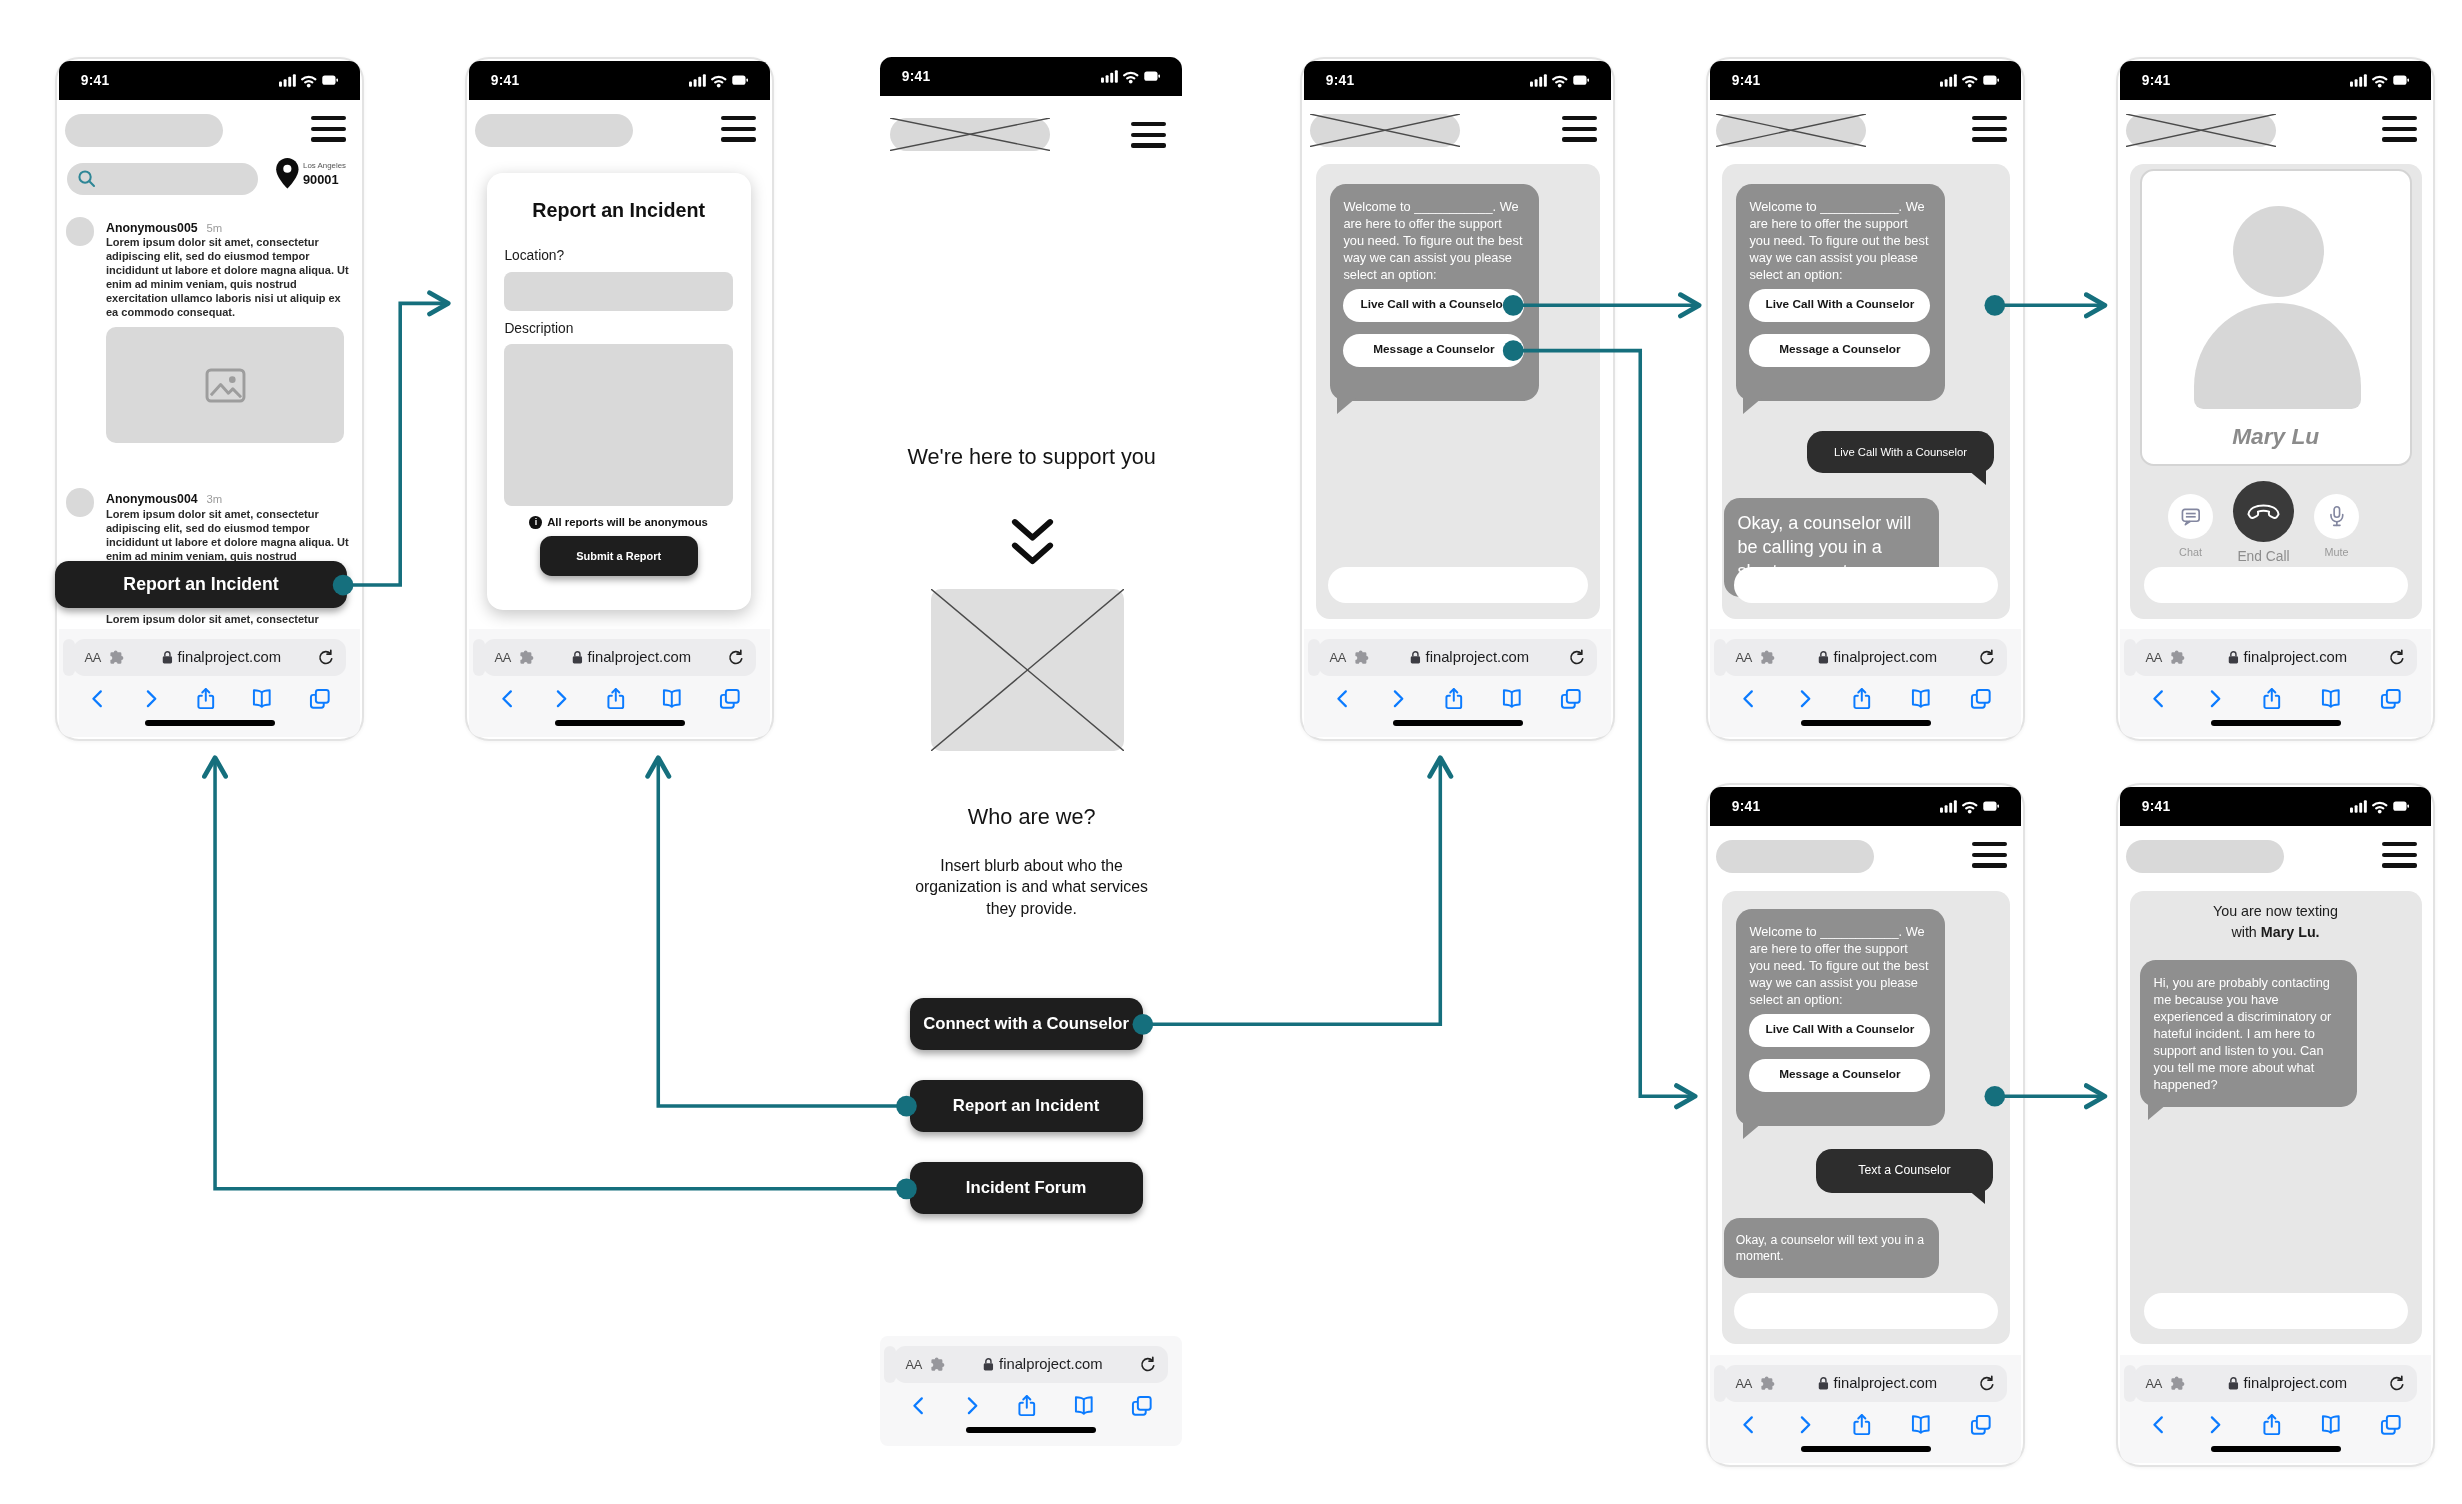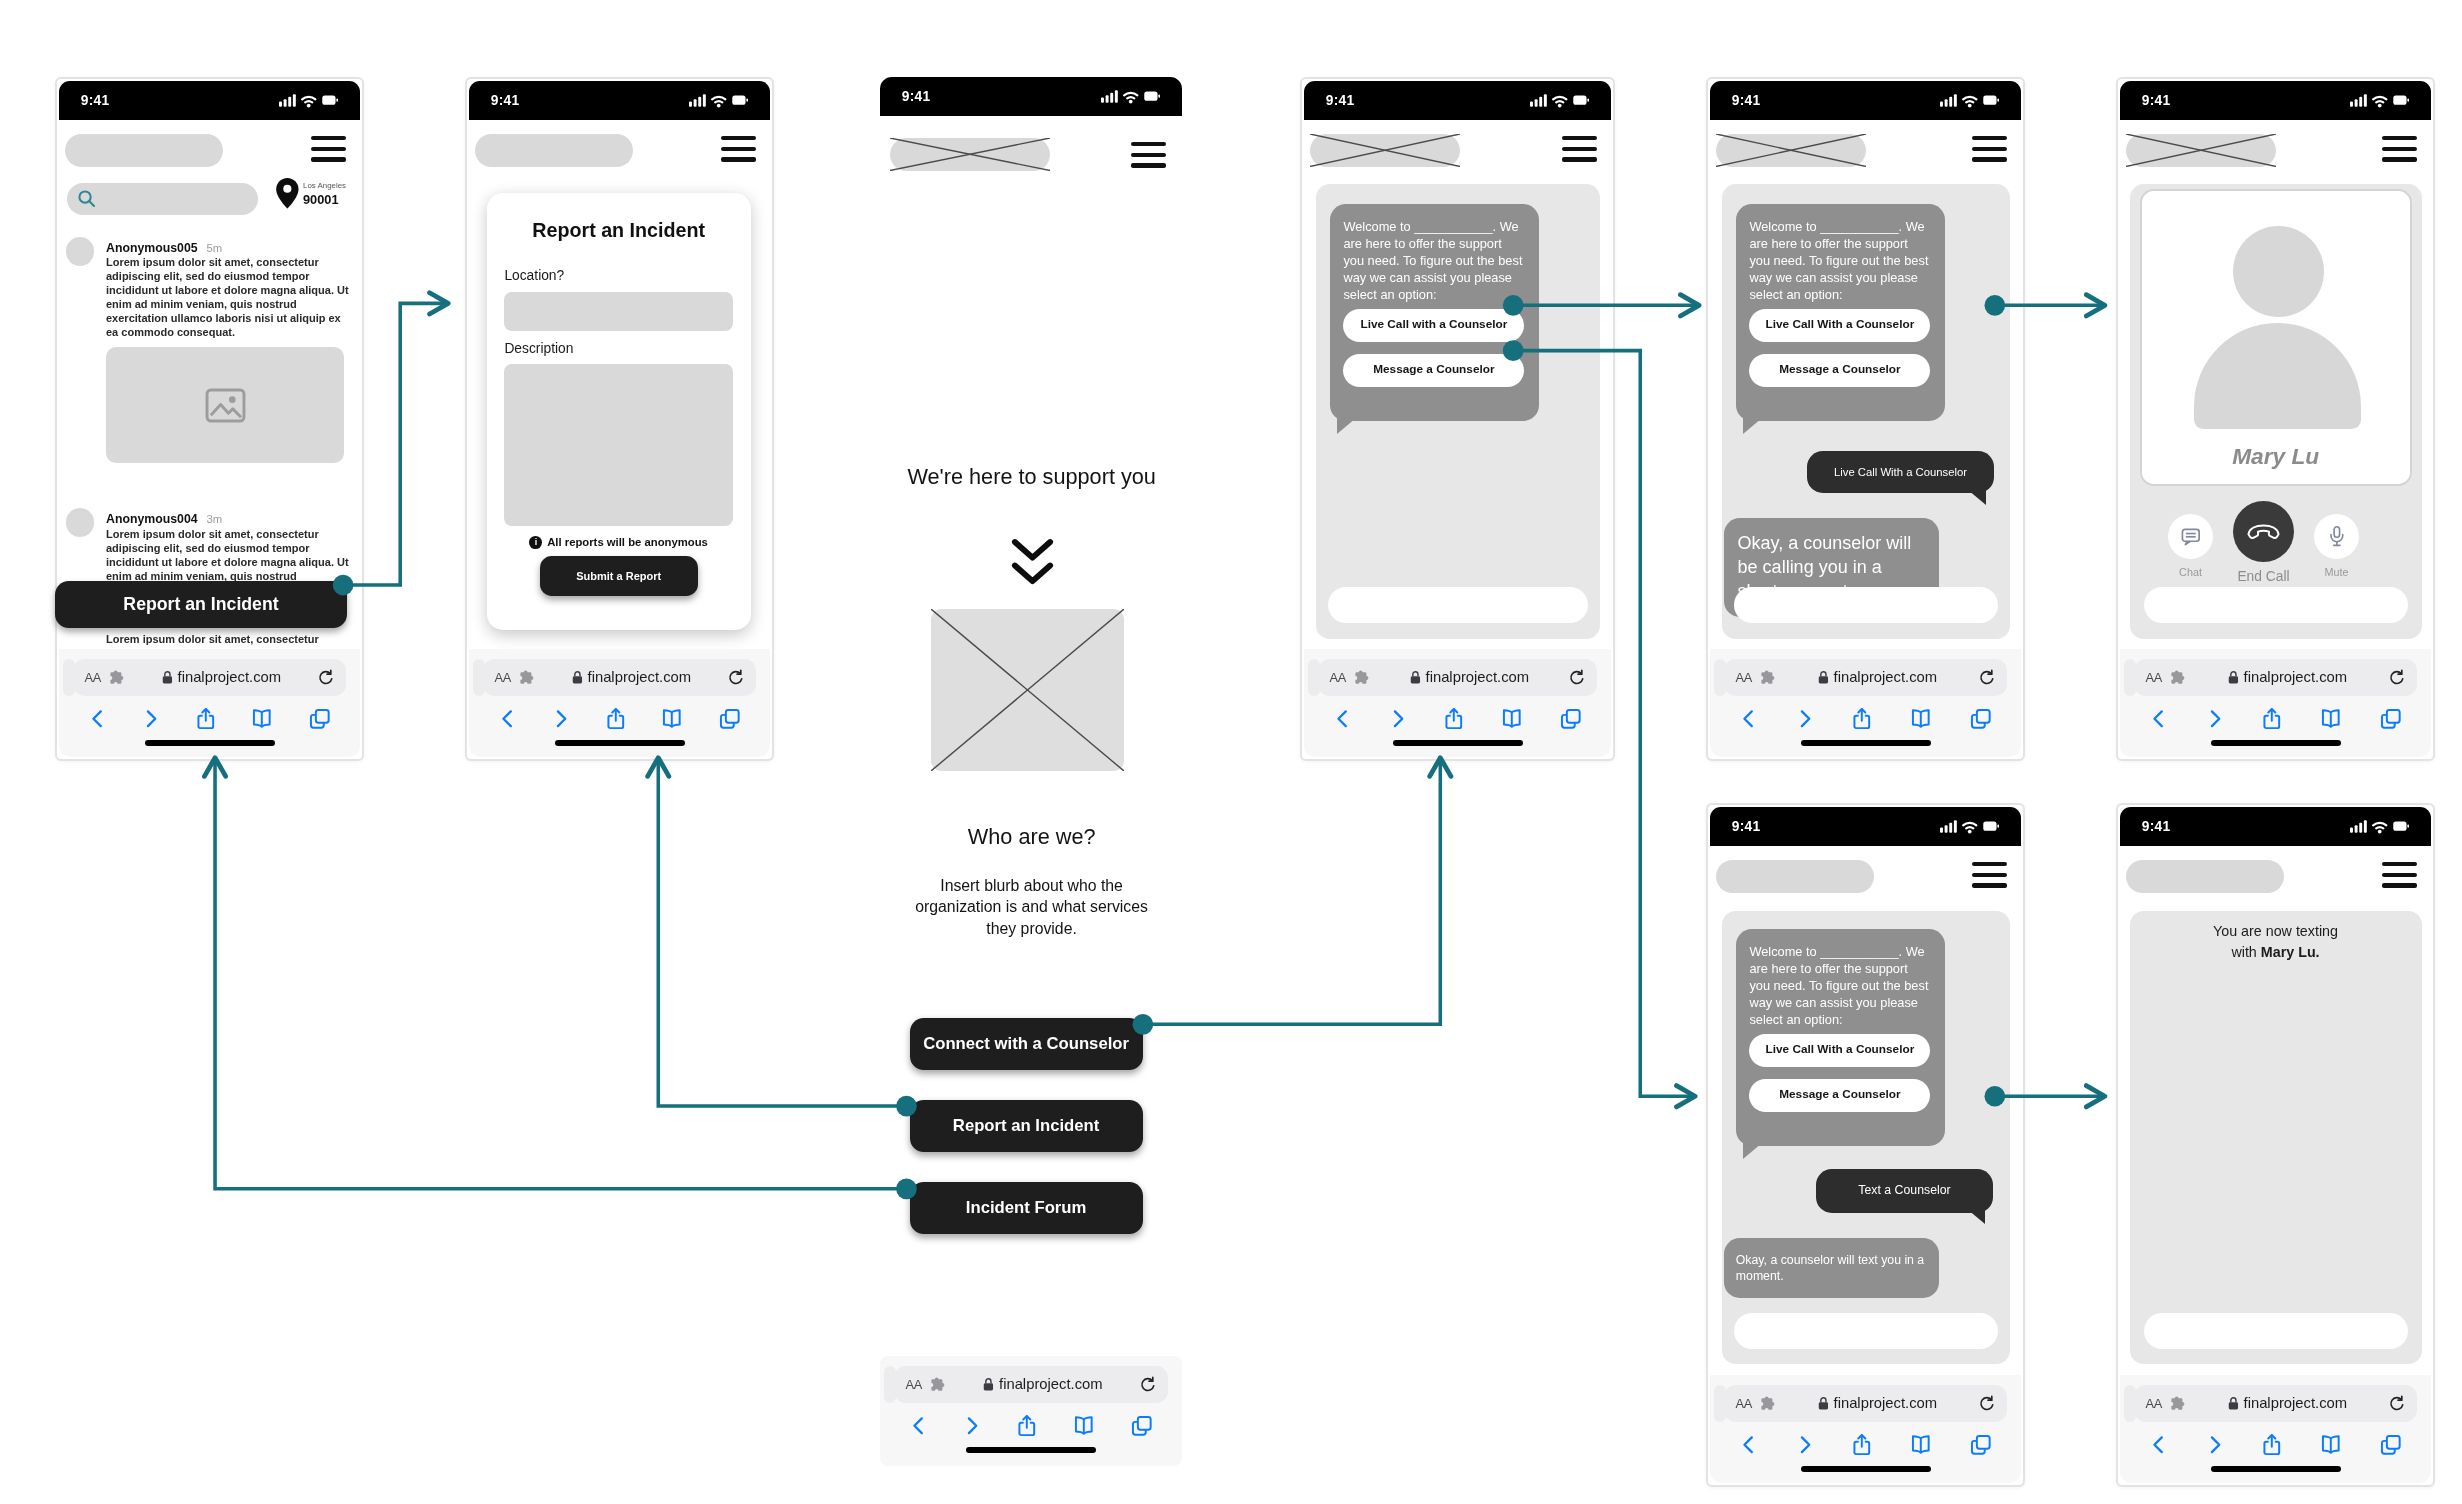--- a/index.html
+++ b/index.html
@@ -1,21 +1,21 @@
 <!DOCTYPE html>
 <html><head>
 <meta charset="utf-8">
 <style>
   html,body{margin:0;padding:0;background:#fff;}
   #canvas{position:relative;width:2463px;height:1504px;background:#fff;overflow:hidden;
           font-family:"Liberation Sans",sans-serif;color:#1a1a1a;}
   .abs{position:absolute;}
   
-  .phone{position:absolute;background:#fff;border:2px solid #e3e3e3;border-radius:6px;
-         box-shadow:0 1px 3.9px rgba(0,0,0,.05);margin-top:20px;}
+  .phone{position:absolute;background:#fff;border:2px solid #e3e3e3;border-radius:24px;
+         box-shadow:0 1px 3.9px rgba(0,0,0,.05);}
   .phone.no-frame{border:none;box-shadow:none;background:transparent;}
   
   .statusbar{position:absolute;left:2px;right:2px;top:2px;height:39px;background:#000;
              border-radius:10.8px 10.8px 0 0;display:flex;align-items:center;
              justify-content:space-between;padding:0 21.7px;box-sizing:border-box;}
   .sb-time{color:#fff;font-size:13.8px;font-weight:bold;letter-spacing:0.3px;}
   
   .hamburger{position:absolute;width:35px;height:25.6px;display:flex;flex-direction:column;
              justify-content:space-between;cursor:pointer;}
   .hamburger span{display:block;height:4.4px;background:#111;border-radius:2px;}
@@ -934,20 +934,21 @@
     <div class="hamburger" style="right:15.8px;top:57px;">
   <span></span>
         <span></span>
         <span></span>
 </div>
     <div class="chatarea" style="left:11.8px;top:106px;width:292px;height:453px;"></div>
     <div class="txt-head" style="left:0;top:116px;">
       <span>You are now texting</span><br>
       <span>with </span><b>Mary Lu.</b>
     </div>
+    <div class="bub" style="left:21.7px;top:175px;width:217px;">Hi, you are probably contacting me because you have experienced a discriminatory or hateful incident. I am here to support and listen to you. Can you tell me more about what happened?</div>
     <div class="input-pill" style="left:25.6px;top:508px;width:264px;height:36px;"></div>
     <div class="browserbar">
   <div class="url-row">
     <div class="url-frag"></div>
     <div class="url-pill">
       <span class="aa">AA</span>
       <span class="ext">
         <svg width="16.7" height="16.7" viewBox="0 0 18 18">
                 <path fill="#97979c" d="M7.2 1.6a2 2 0 0 1 2 2h2.8A1.4 1.4 0 0 1 13.4 5v2.6a2.1 2.1 0 1 1 0 4.2v2.8a1.4 1.4 0 0 1-1.4 1.4H9.2a2 2 0 1 0-4 0H2.9a1.4 1.4 0 0 1-1.4-1.4v-2.8a2.1 2.1 0 1 0 0-4.2V5a1.4 1.4 0 0 1 1.4-1.4h2.3a2 2 0 0 1 2-2z"></path>
               </svg>

